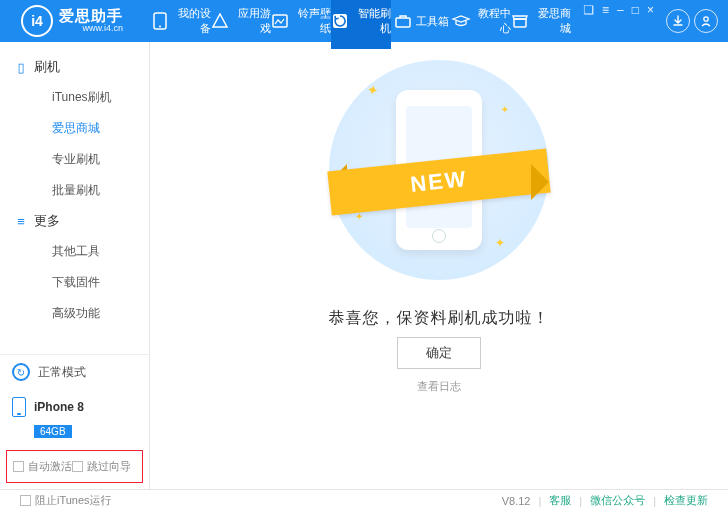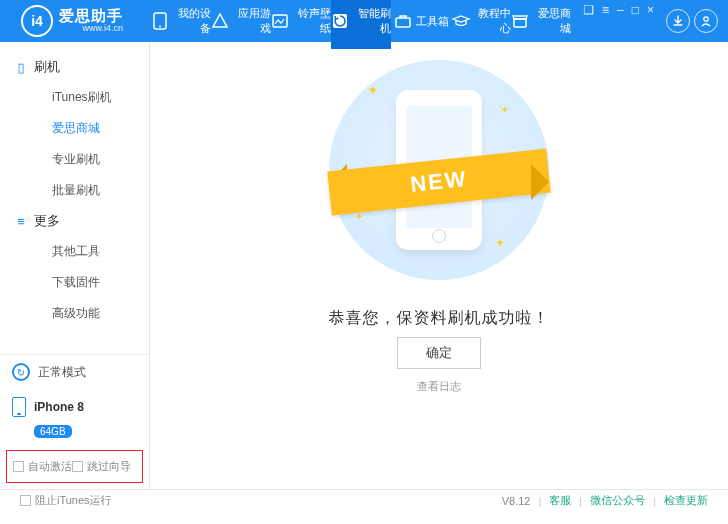--- a/index.html
+++ b/index.html
@@ -24,21 +24,21 @@
   .sb-group { display:flex; align-items:center; padding:6px 14px; color:#333; font-size:13px; gap:6px; }
   .sb-group .gicon { color:#1e8bf1; width:14px; text-align:center; }
   .sb-item { padding:7px 0 7px 52px; font-size:12px; color:#555; cursor:pointer; }
   .sb-item.active { color:#1e8bf1; }
   .sb-bottom { margin-top:auto; border-top:1px solid #eee; }
   .mode-row, .dev-row { display:flex; align-items:center; padding:8px 12px; gap:8px; font-size:12px; color:#555; cursor:pointer; }
   .mode-row .mico { width:18px; height:18px; border-radius:50%; border:2px solid #1e8bf1; display:flex; align-items:center; justify-content:center; color:#1e8bf1; font-size:10px; }
   .dev-row { flex-wrap:wrap; }
   .dev-row .dico { width:14px; height:20px; border:1.5px solid #1e8bf1; border-radius:2px; position:relative; }
   .dev-row .dico::after { content:""; position:absolute; bottom:1px; left:50%; transform:translateX(-50%); width:4px; height:2px; background:#1e8bf1; border-radius:1px; }
-  .badge { background:#1e8bf1; color:#fff; font-size:10px; padding:1px 6px; border-radius:5px; margin-left:22px; }
+  .badge { background:#1e8bf1; color:#fff; font-size:10px; padding:1px 6px; border-radius:0; margin-left:22px; }
   .red-box { border:1.5px solid #e23; margin:4px 6px 6px 6px; padding:8px 6px; display:flex; gap:0; }
   .chk { display:flex; align-items:center; gap:4px; font-size:11px; color:#888; cursor:pointer; }
   .chk .box { width:11px; height:11px; border:1px solid #bbb; background:#fff; }
   .main { flex:1; display:flex; flex-direction:column; align-items:center; padding-top:18px; }
   .hero { width:220px; height:220px; border-radius:50%; background:radial-gradient(circle at 50% 45%, #e8f3ff 0%, #d6ecff 70%, #d0e8ff 100%); position:relative; display:flex; align-items:center; justify-content:center; }
   .phone { width:86px; height:160px; background:#fff; border-radius:12px; box-shadow:0 4px 10px rgba(0,0,0,.08); position:relative; }
   .phone::before { content:""; position:absolute; top:16px; left:10px; right:10px; bottom:22px; background:#eef6ff; border-radius:4px; }
   .phone::after { content:""; position:absolute; bottom:7px; left:50%; transform:translateX(-50%); width:12px; height:12px; border:1.5px solid #cdd; border-radius:50%; }
   .spark { position:absolute; color:#fc3; }
   .s1 { top:22px; left:38px; font-size:14px; transform:rotate(12deg); }

